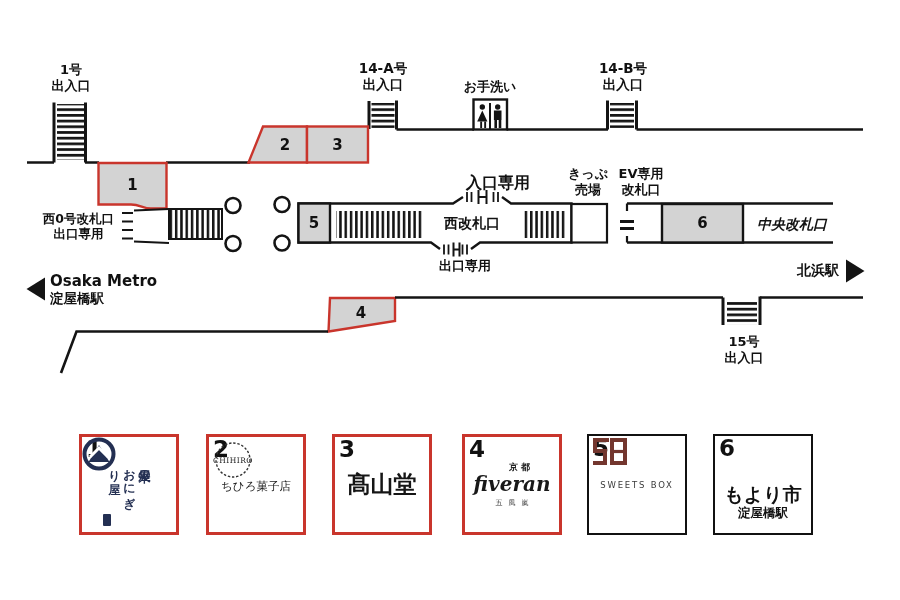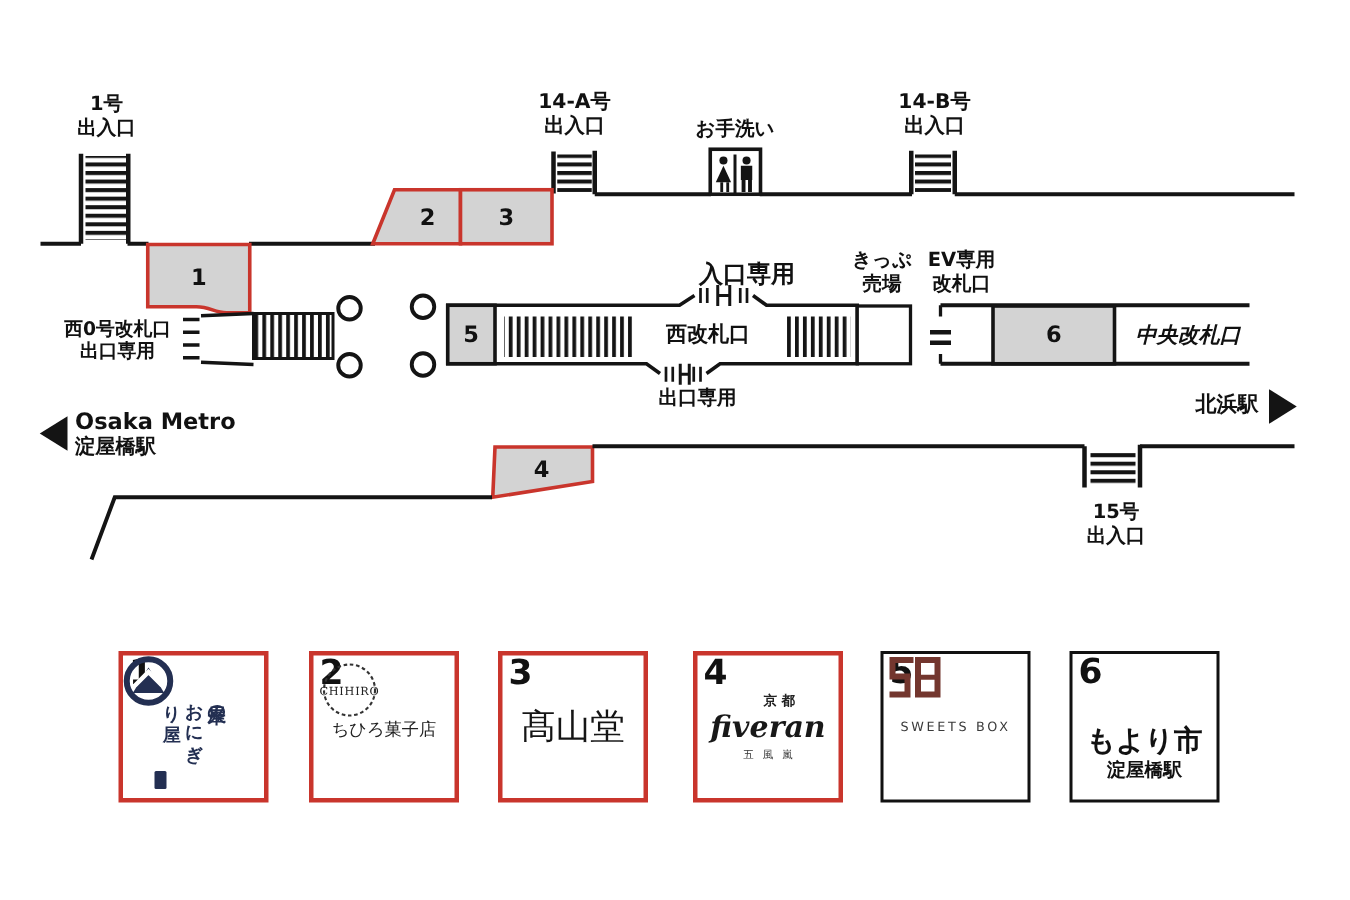--- a/index.html
+++ b/index.html
@@ -17,21 +17,21 @@
   .card-num{position:absolute;top:-1px;left:4px;font-size:23px;font-weight:bold;line-height:1.15;color:#111;}
   .card-inner{position:absolute;inset:0;display:flex;flex-direction:column;align-items:center;justify-content:center;}
   
   .onigiri-wrap{padding-top:2px;}
   .vtext{writing-mode:vertical-rl;white-space:pre-line;font-weight:bold;color:#232f52;
          font-size:12px;line-height:1.25;height:50px;margin-top:1px;}
   .seal{position:absolute;left:21px;bottom:6px;width:8px;height:12px;background:#232f52;border-radius:1px;}
   
   .chihiro-name{font-size:11.5px;color:#222;margin-top:4px;font-weight:500;}
   
-  .takayamado{font-family:"DejaVu Serif","Liberation Serif",serif;font-size:23px;font-weight:normal;color:#151515;}
+  .takayamado{font-family:"DejaVu Serif","Liberation Serif",serif;font-size:23px;font-weight:bold;color:#151515;}
   
   .kyoto{font-size:9px;letter-spacing:3px;color:#222;font-weight:bold;margin-left:18px;}
   .fiveran{font-family:"DejaVu Serif","Liberation Serif",serif;font-style:italic;font-weight:bold;
            font-size:20px;color:#181818;line-height:1;}
   .fiveran-sub{font-size:7px;letter-spacing:6px;color:#333;margin-top:4px;margin-left:6px;}
   
   .sweetsbox-label{font-size:8.5px;letter-spacing:1.8px;color:#3a3a3a;margin-top:0;}
   
   .moyori{font-size:19px;font-weight:bold;color:#111;line-height:1.1;margin-top:37px;}
   .moyori-sub{font-size:12.5px;font-weight:bold;color:#111;margin-top:1px;}

